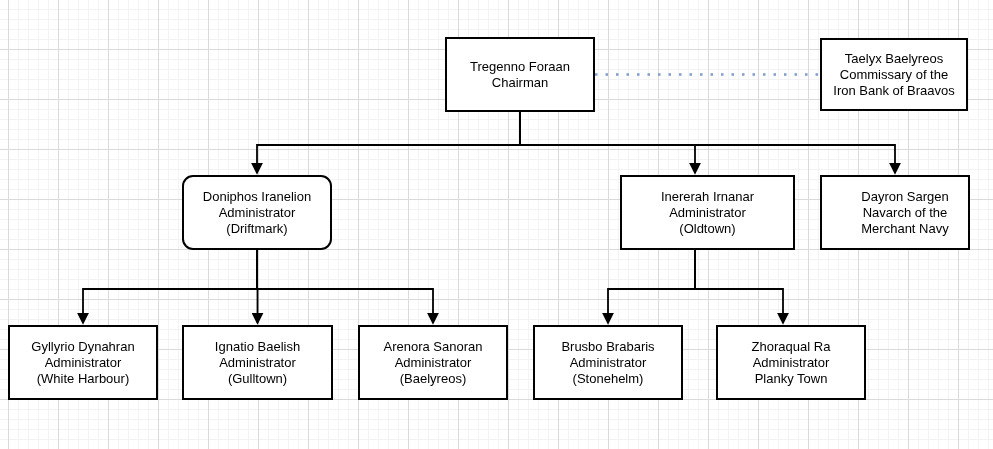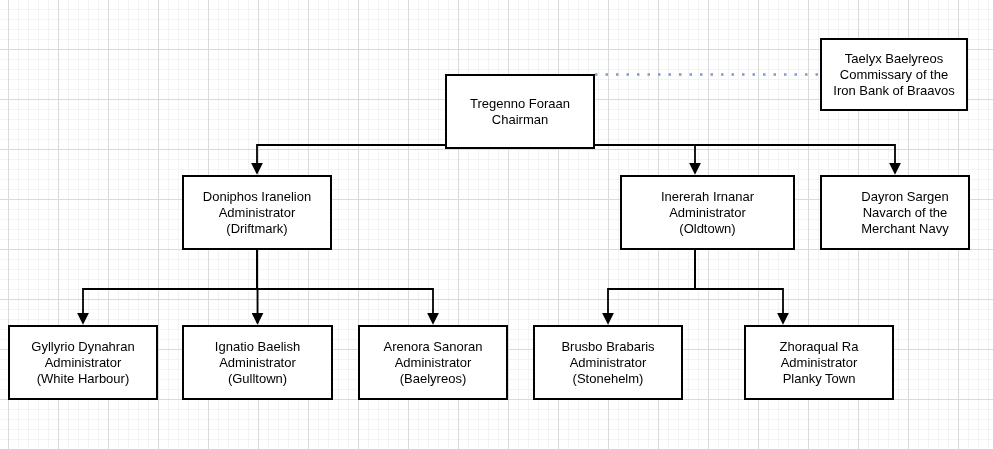--- a/index.html
+++ b/index.html
@@ -59,30 +59,30 @@
         <path stroke="#000000" stroke-width="1.8" marker-end="url(#arrowhead)" d="M 520 112 L 520 145 L 695 145 L 695 173" fill="none"></path>
         <path stroke="#000000" stroke-width="1.8" marker-end="url(#arrowhead)" d="M 520 112 L 520 145 L 895 145 L 895 173" fill="none"></path>
         <path stroke="#000000" stroke-width="1.8" marker-end="url(#arrowhead)" d="M 257 250 L 257 289 L 83 289 L 83 323" fill="none"></path>
         <path stroke="#000000" stroke-width="1.8" marker-end="url(#arrowhead)" d="M 257 250 L 257 289 L 257.5 289 L 257.5 323" fill="none"></path>
         <path stroke="#000000" stroke-width="1.8" marker-end="url(#arrowhead)" d="M 257 250 L 257 289 L 433 289 L 433 323" fill="none"></path>
         <path stroke="#000000" stroke-width="1.8" marker-end="url(#arrowhead)" d="M 695 250 L 695 289 L 608 289 L 608 323" fill="none"></path>
         <path stroke="#000000" stroke-width="1.8" marker-end="url(#arrowhead)" d="M 695 250 L 695 289 L 783 289 L 783 323" fill="none"></path>
       </g>
   </svg>
   <div id="node-layer">
-      <div class="node" style="left: 445px; top: 37px; width: 150px; height: 75px; margin-top: 37px;">
+      <div class="node" style="left: 445px; top: 37px; width: 150px; height: 75px;">
         <span>Tregenno Foraan</span>
         <span>Chairman</span>
       </div>
       <div class="node" style="left: 820px; top: 38px; width: 148px; height: 73px;">
         <span>Taelyx Baelyreos</span>
         <span>Commissary of the</span>
         <span>Iron Bank of Braavos</span>
       </div>
-      <div class="node" style="left: 182px; top: 175px; width: 150px; height: 75px;">
+      <div class="node" style="left: 182px; top: 175px; width: 150px; height: 75px; border-radius: 11px;">
         <span>Doniphos Iranelion</span>
         <span>Administrator</span>
         <span>(Driftmark)</span>
       </div>
       <div class="node" style="left: 620px; top: 175px; width: 175px; height: 75px;">
         <span>Inererah Irnanar</span>
         <span>Administrator</span>
         <span>(Oldtown)</span>
       </div>
       <div class="node" style="left: 820px; top: 175px; width: 150px; height: 75px; padding-left: 20px;">
@@ -103,19 +103,19 @@
       <div class="node" style="left: 358px; top: 325px; width: 150px; height: 75px; text-align: right;">
         <span>Arenora Sanoran</span>
         <span>Administrator</span>
         <span>(Baelyreos)</span>
       </div>
       <div class="node" style="left: 533px; top: 325px; width: 150px; height: 75px;">
         <span>Brusbo Brabaris</span>
         <span>Administrator</span>
         <span>(Stonehelm)</span>
       </div>
-      <div class="node" style="left: 744px; top: 325px; width: 150px; height: 75px; align-items: center;">
+      <div class="node" style="left: 716px; top: 325px; width: 150px; height: 75px; align-items: center;">
         <span>Zhoraqual Ra</span>
         <span>Administrator</span>
         <span>Planky Town</span>
       </div>
     </div>
 </div>
 
 </body></html>

